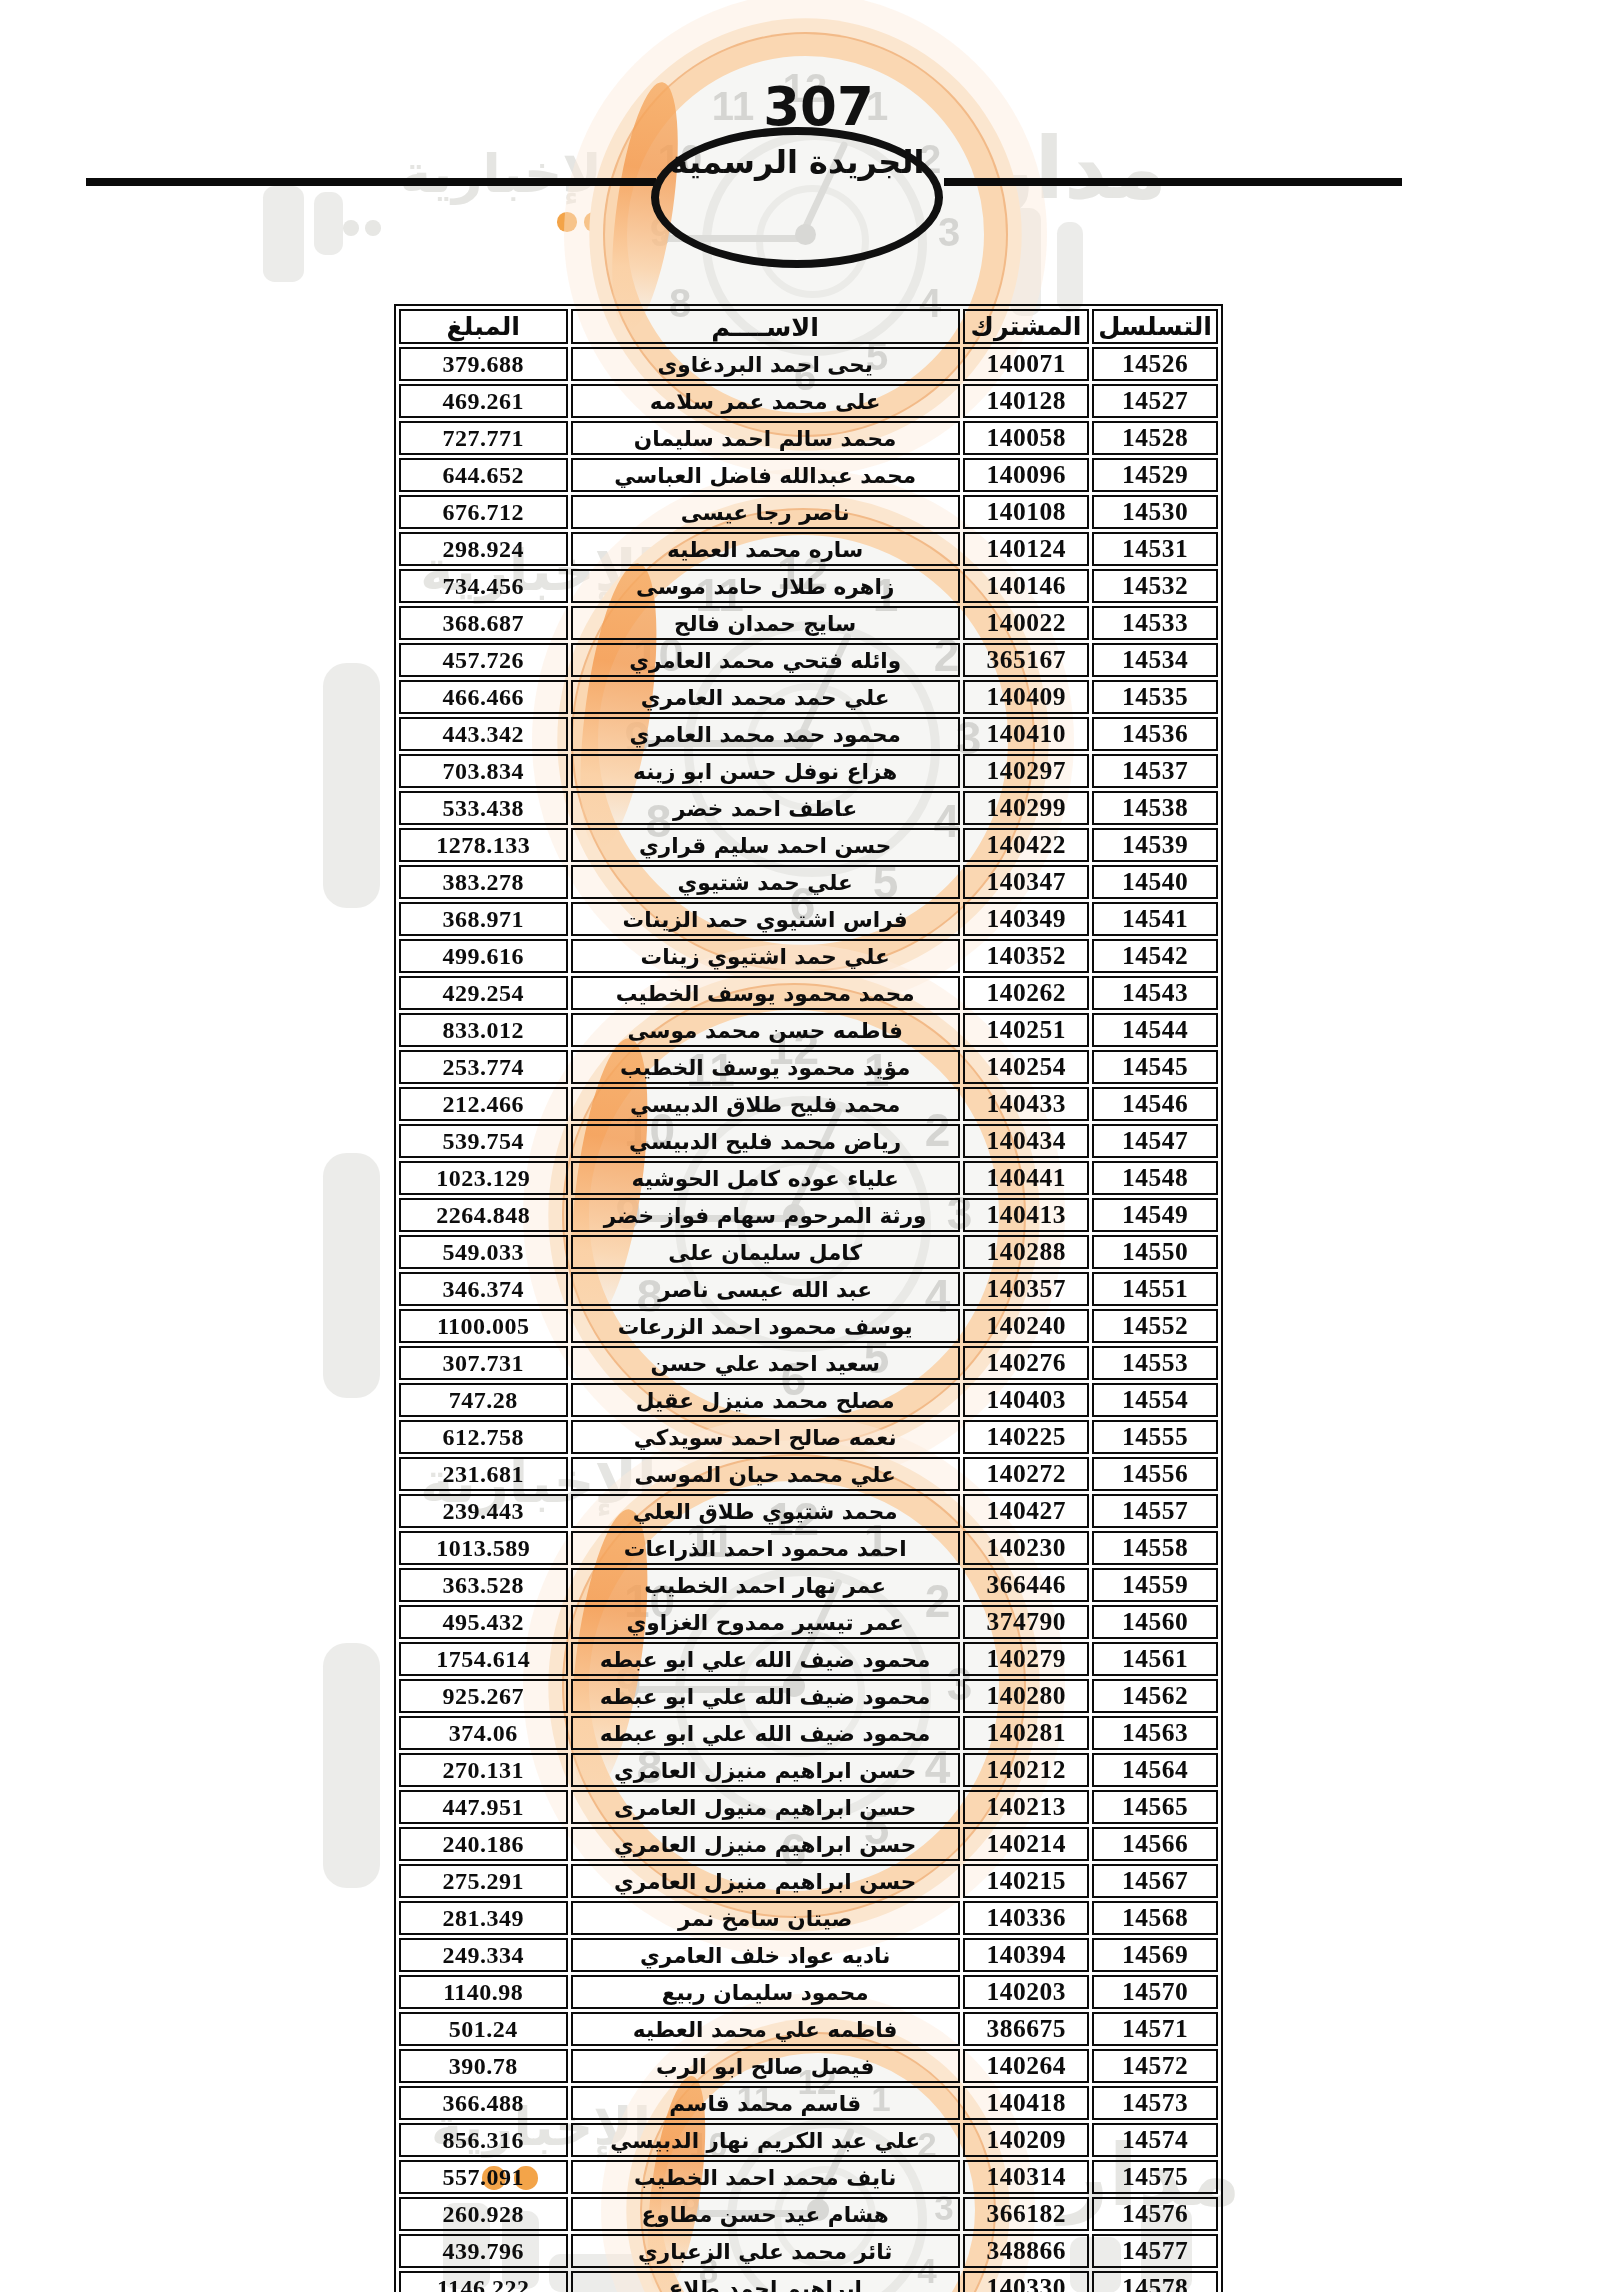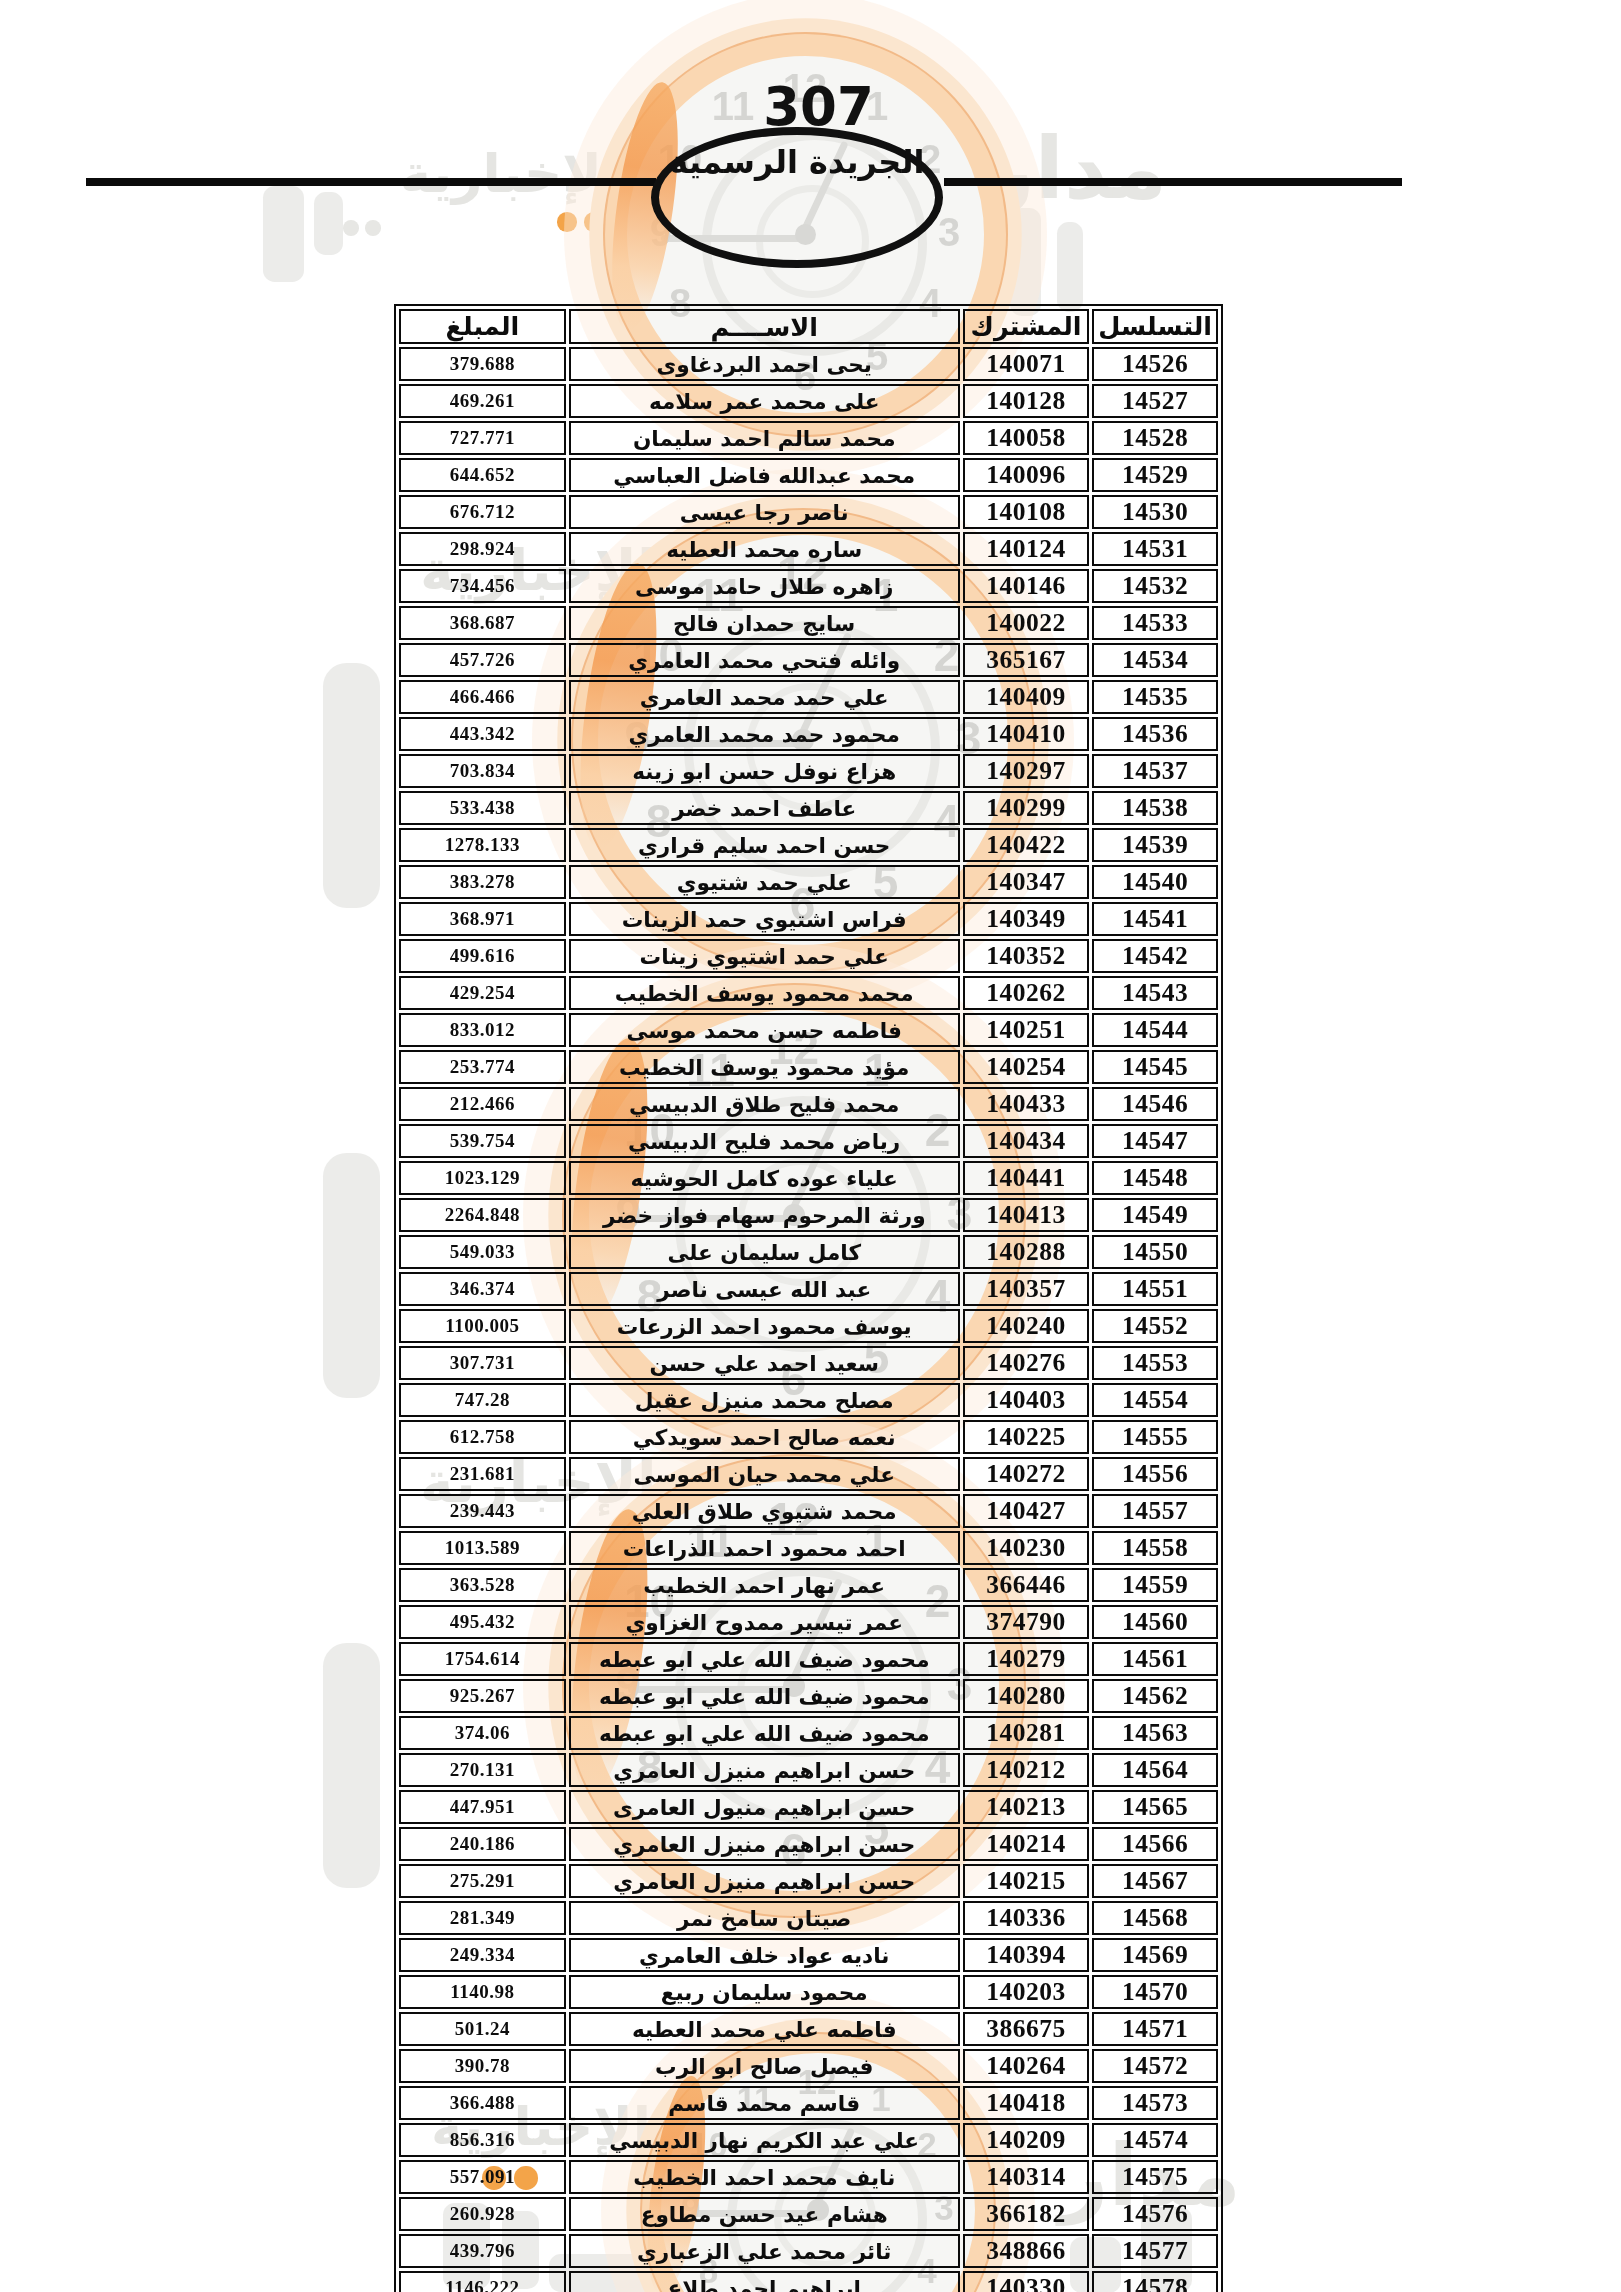--- a/index.html
+++ b/index.html
@@ -47,21 +47,21 @@
 
   
   table.ledger{position:absolute;left:394px;top:304px;width:829px;z-index:1;
                border-collapse:separate;border-spacing:3.9px;border:2px solid #0a0a0a;}
   table.ledger th,table.ledger td{border:2px solid #0a0a0a;height:24.5px;padding:0 3.9px;
                text-align:center;vertical-align:middle;font-weight:bold;background:transparent;}
   table.ledger th{font-size:25.5px;}
   .serial-cell{width:106px;font-size:25.5px;letter-spacing:0.5px;}
   .subscriber-cell{width:116px;font-size:25.5px;letter-spacing:0.5px;}
   .name-cell{width:392px;font-size:21.6px;font-family:"DejaVu Sans","Liberation Serif",sans-serif;white-space:nowrap;}
-  .amount-cell{width:176px;font-size:19px;letter-spacing:0.5px;}
+  .amount-cell{width:176px;font-size:24px;letter-spacing:0.5px;}
 </style>
 </head>
 <body>
 
 <div class="page">
 
   <div class="wm-layer" id="wm">
     <span class="wm-text ikh-top-left">الإخبارية</span>
     <span class="wm-text ikh-mid">الإخبارية</span>
     <span class="wm-text ikh-low">الإخبارية</span>

